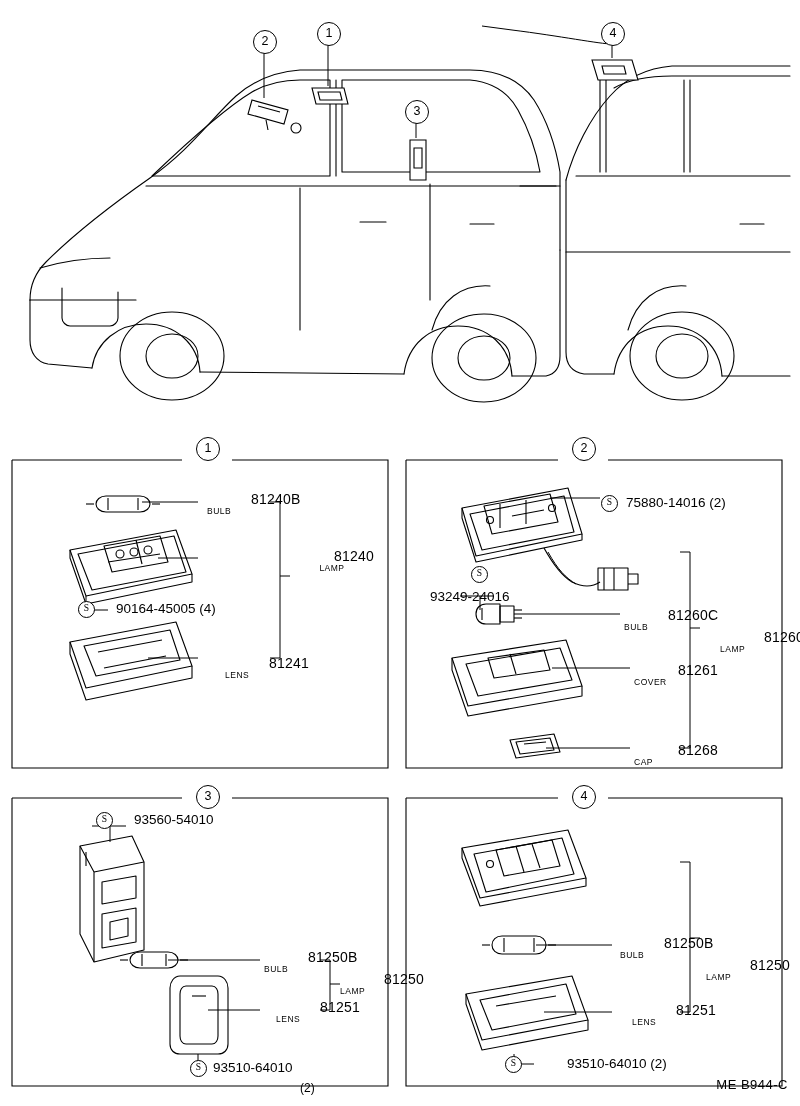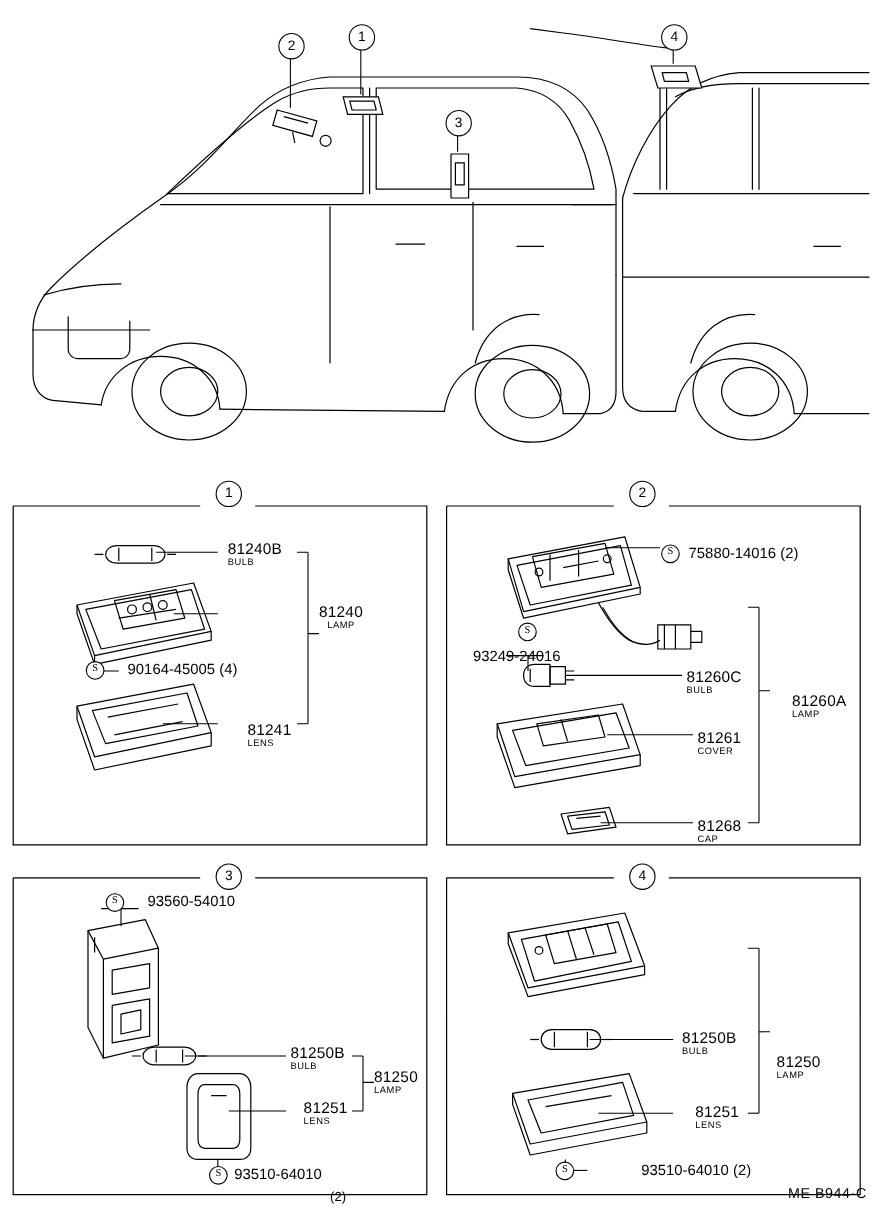--- a/index.html
+++ b/index.html
@@ -1,20 +1,20 @@
 <!DOCTYPE html>
 <html><head>
 <meta charset="utf-8">
 <style>
   html,body{margin:0;padding:0;background:#fff;}
   body{width:800px;height:1106px;position:relative;font-family:"Liberation Sans",sans-serif;color:#000;overflow:hidden;}
   .root{position:absolute;inset:0;}
   svg{display:block;}
   .lbl{position:absolute;font-size:13px;letter-spacing:.2px;white-space:nowrap;}
-  .lbl .main{font-size:14px;display:block;line-height:14px;}
+  .lbl .main{font-size:14px;display:block;line-height:14px;margin-left:44px;}
   .lbl .sub{font-size:8.5px;display:block;line-height:10px;letter-spacing:.5px;}
   .code{position:absolute;font-size:13.5px;white-space:nowrap;}
   .sup{position:absolute;font-size:8px;}
   .circnum{position:absolute;width:22px;height:22px;border:1.2px solid #000;border-radius:50%;
            font-size:12.5px;line-height:20px;text-align:center;background:#fff;}
   .snum{position:absolute;width:15px;height:15px;border:1.1px solid #000;border-radius:50%;
         font-size:9.5px;line-height:13px;text-align:center;background:#fff;font-family:"Liberation Serif",serif;}
   .footer{position:absolute;right:12px;bottom:14px;font-size:13px;letter-spacing:.5px;text-align:right;}
 </style>
 </head>
@@ -354,16 +354,16 @@
   </div>
   <div class="lbl" style="left:706px;top:958px;">
     <span class="main">81250</span>
     <span class="sub">LAMP</span>
   </div>
   <div class="lbl" style="left:632px;top:1003px;">
     <span class="main">81251</span>
     <span class="sub">LENS</span>
   </div>
   <div class="snum" style="left:505px;top:1056px;">S</div>
-  <div class="code" style="left:567px;top:1056px;margin-left:16px;">93510-64010 (2)</div>
+  <div class="code" style="left:567px;top:1056px;">93510-64010 (2)</div>
 
   <div class="footer">ME B944-C</div>
 </div>
 
 </body></html>

